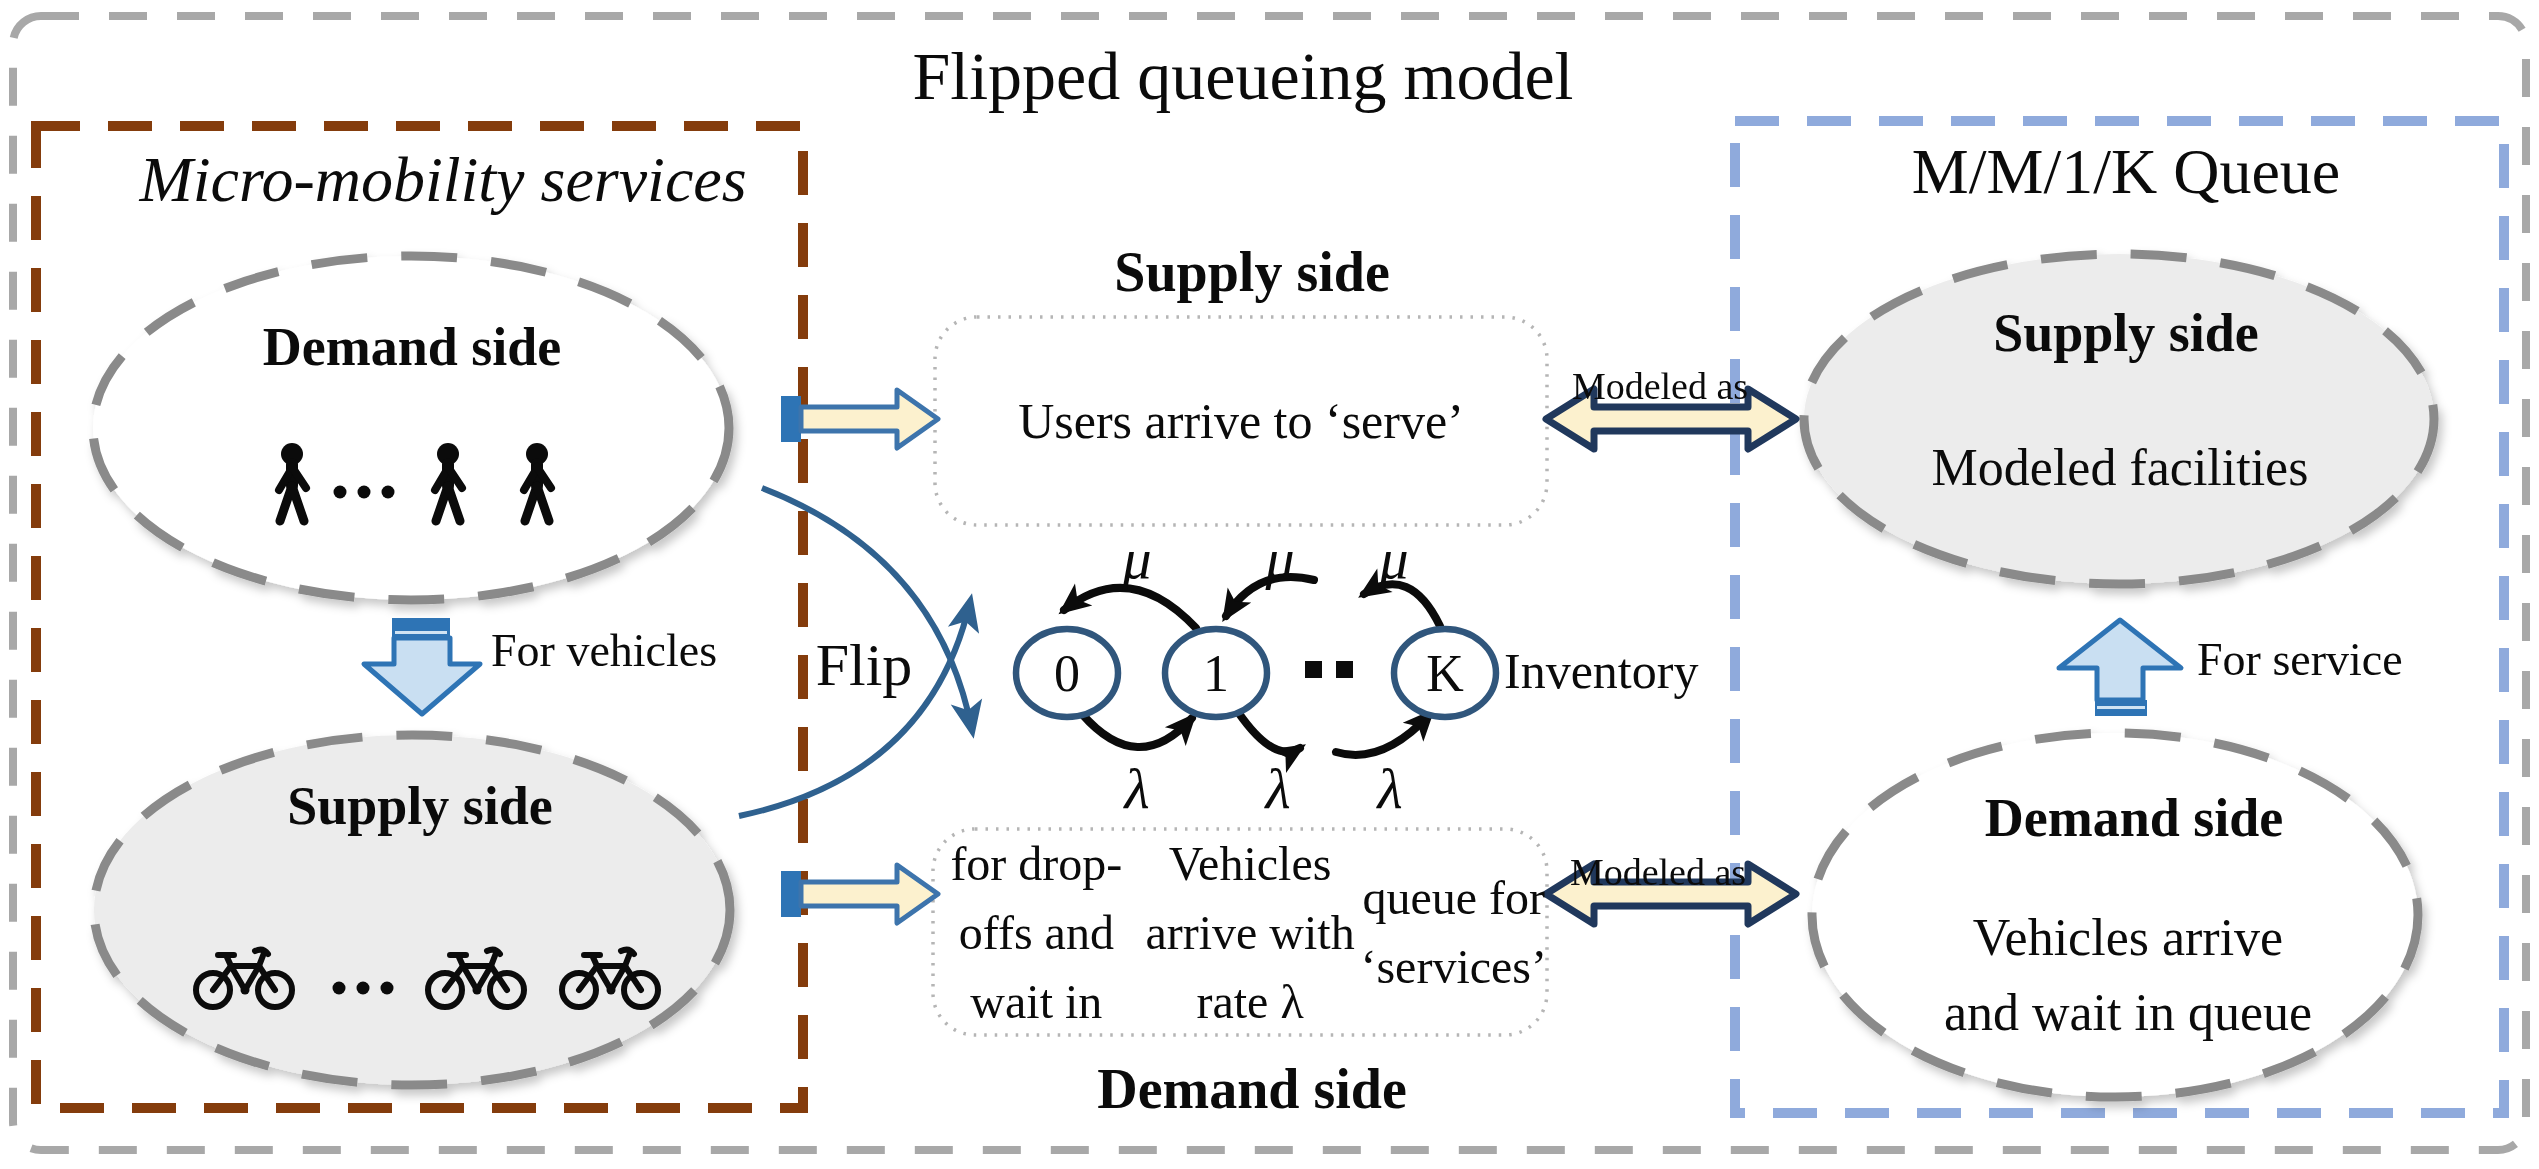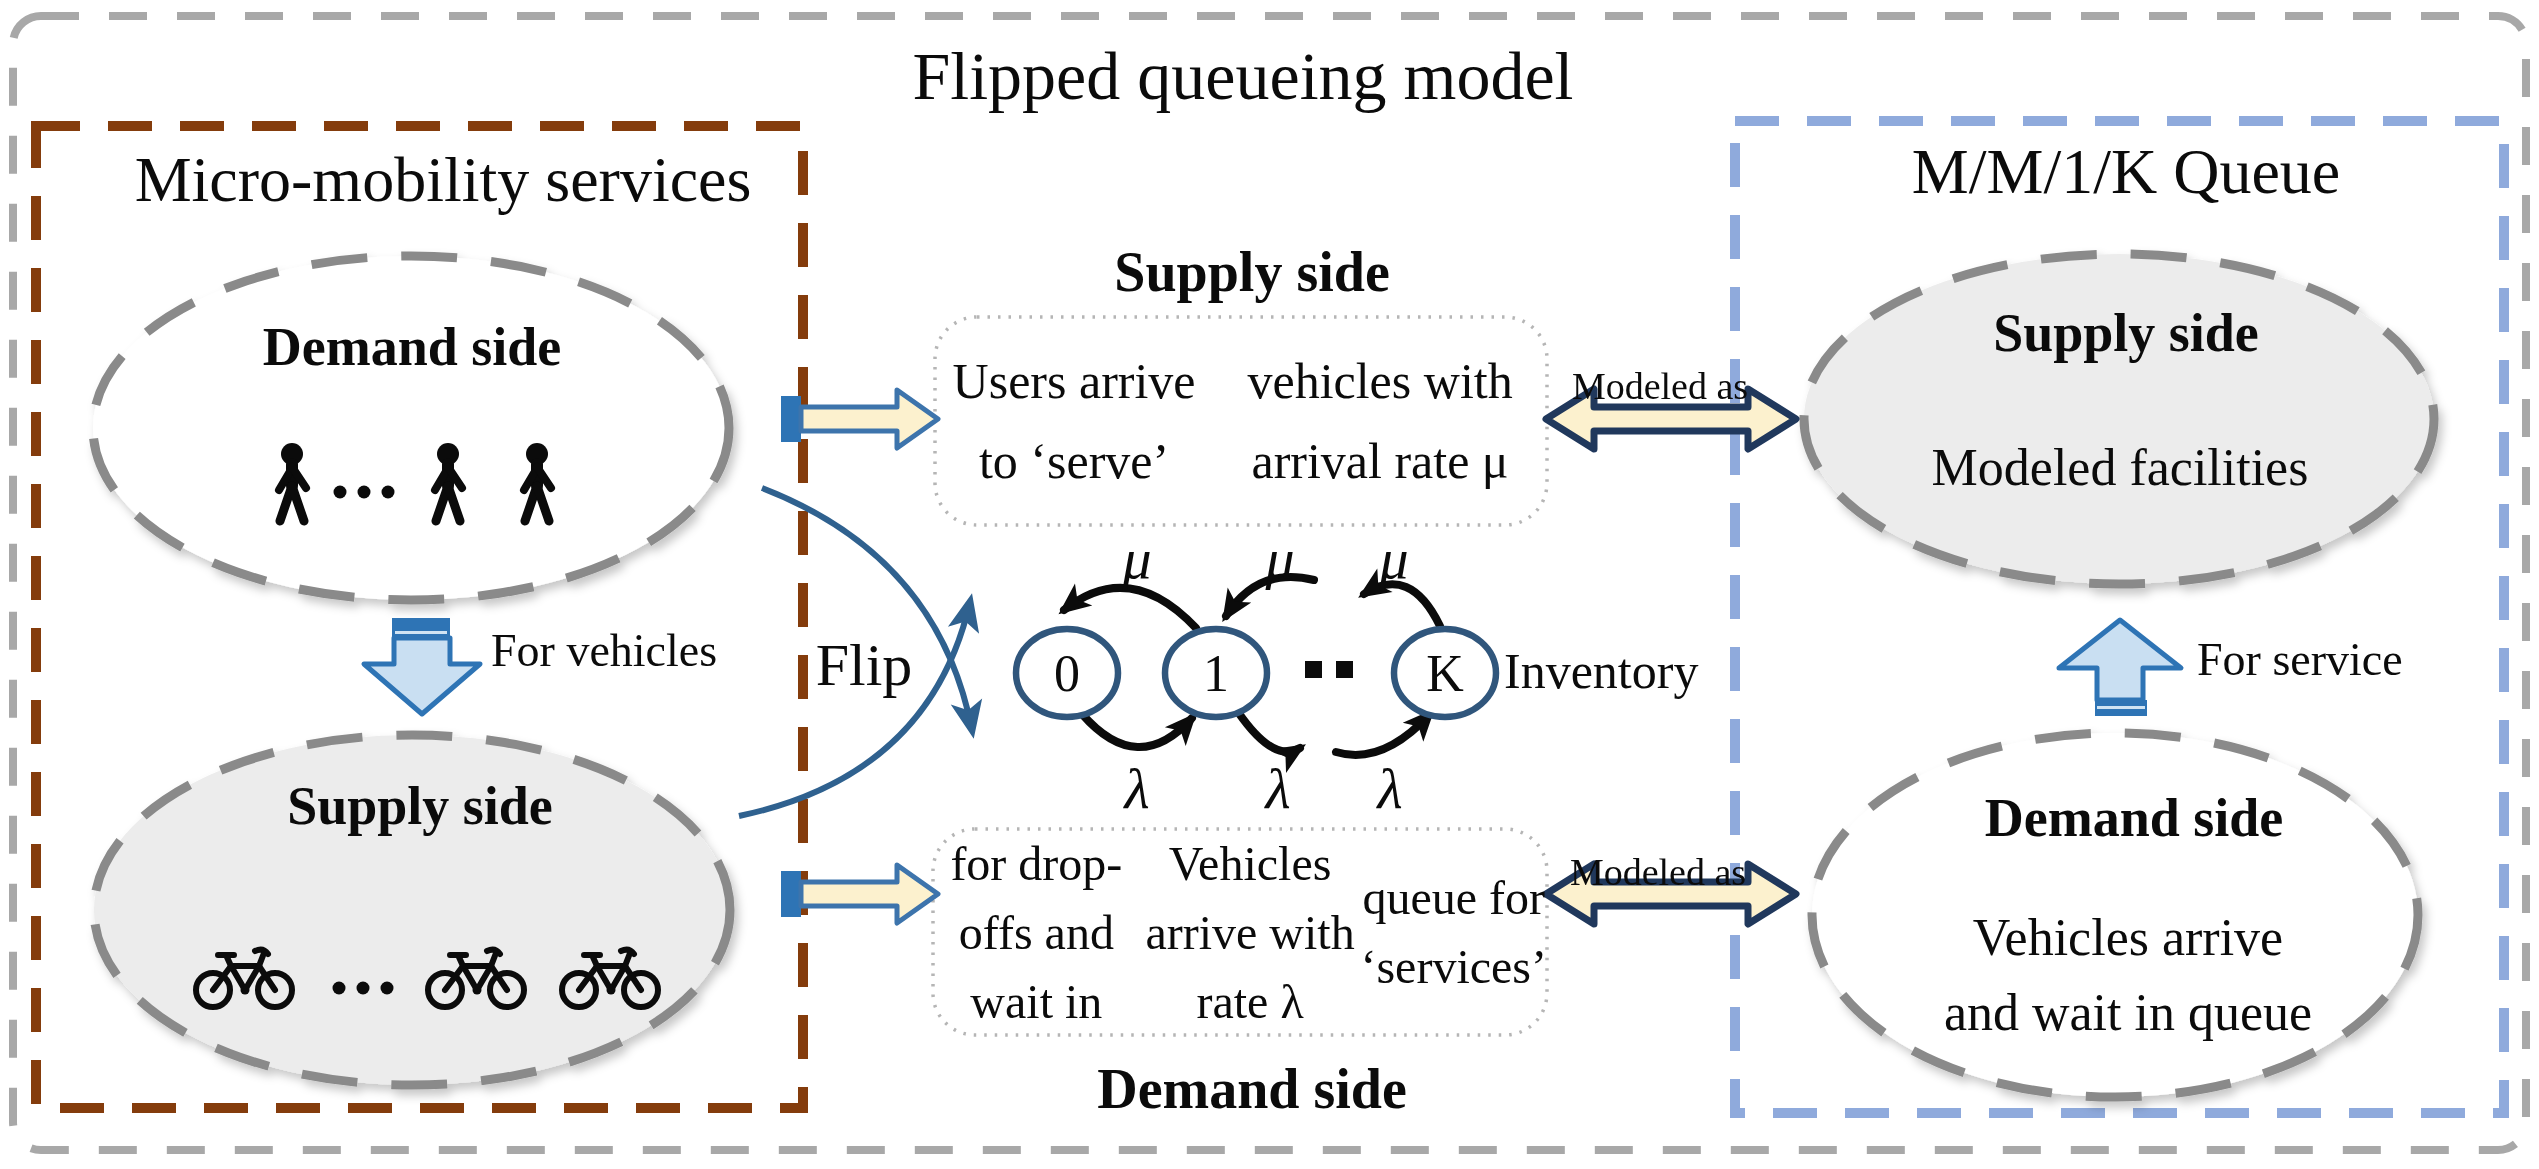--- a/index.html
+++ b/index.html
@@ -159,35 +159,34 @@
       <text class="rate" x="1280" y="578">μ</text>
       <text class="rate" x="1394" y="578">μ</text>
       <text class="rate" x="1137" y="808">λ</text>
       <text class="rate" x="1278" y="808">λ</text>
       <text class="rate" x="1390" y="808">λ</text>
     </g>
   </svg>
 
   <div class="t fs68" style="left:1243px; top:76px;">Flipped queueing model</div>
 
-  <div class="t fs64" style="left:443px; top:180px;">Micro-mobility services</div>
+  <div class="t fs64" style="left:443px; top:180px;font-style:italic;">Micro-mobility services</div>
 
   <div class="t fs64" style="left:2126px; top:172px;">M/M/1/K Queue</div>
 
   <div class="t fs54 b" style="left:412px; top:347px;">Demand side</div>
 
   <div class="tl fs46" style="left:491px; top:651px;">For vehicles</div>
 
   <div class="t fs54 b" style="left:420px; top:806px;">Supply side</div>
 
   <div class="t fs56 b" style="left:1252px; top:272px;">Supply side</div>
 
   <div class="box-text top">
     <span>Users arrive to ‘serve’</span>
-    <span>vehicles with arrival rate μ</span>
   </div>
 
   <div class="t fs60" style="left:864px; top:665px;text-align:right;">Flip</div>
 
   <div class="tl fs50" style="left:1504px; top:671px;">Inventory</div>
 
   <div class="box-text bottom">
     <span>for drop-offs and wait in</span>
     <span>Vehicles arrive with rate λ</span>
     <span>queue for ‘services’</span>

